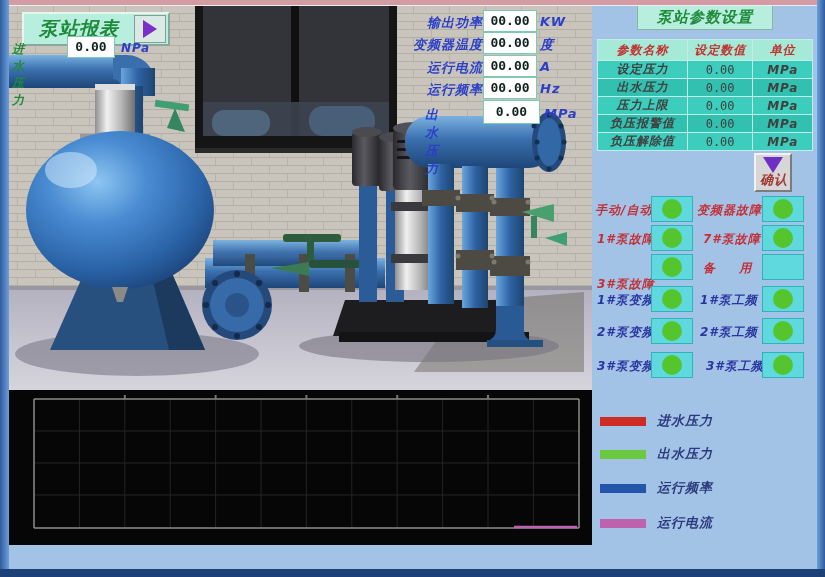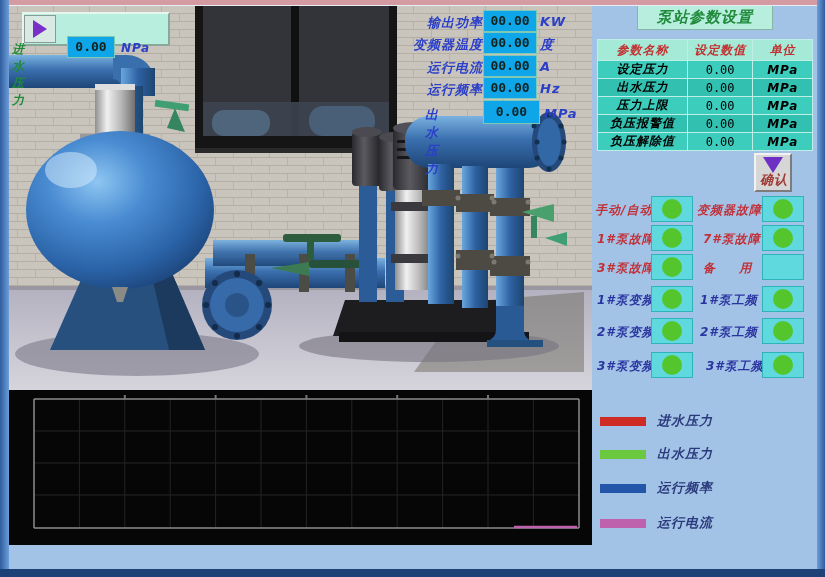--- a/index.html
+++ b/index.html
@@ -12,21 +12,21 @@
   .b-right{position:absolute;left:817px;top:0;width:8px;height:577px;background:linear-gradient(90deg,#6c9ed8,#2f5c9e);z-index:40;}
   .b-bottom{position:absolute;left:0;top:569px;width:825px;height:8px;background:#1d4176;z-index:40;}
 
   .scene{position:absolute;left:9px;top:6px;width:583px;height:384px;z-index:1;}
   .scene svg{display:block;}
 
   
   .cn{font-style:italic;font-weight:bold;letter-spacing:1px;}
   .green-lbl{color:#1f8a3a;}
   .blue-lbl{color:#2b3fc8;}
-  .mint-box{background:#0ea5e9;border:1px solid #7fc9b4;color:#11231f;
+  .mint-box{background:#ffffff;border:1px solid #7fc9b4;color:#11231f;
             font-family:"DejaVu Sans Mono",monospace;font-weight:bold;text-align:center;}
 
   
   .report-btn{position:absolute;left:22px;top:12px;width:148px;height:34px;background:#b7eede;
       border:2px solid;border-color:#e8f6f0 #88a89c #88a89c #e8f6f0;box-sizing:border-box;
       display:flex;align-items:center;z-index:10;cursor:pointer;}
   .report-btn .lbl{flex:1;text-align:center;font-size:19px;color:#1f8a3a;}
   .report-btn .play-box{width:30px;height:26px;margin-right:2px;background:#d9e9e3;
       border:1px solid #8a9a94;display:flex;align-items:center;justify-content:center;}
   .play-tri{width:0;height:0;border-top:9px solid transparent;border-bottom:9px solid transparent;
@@ -53,21 +53,21 @@
   .chart{position:absolute;left:9px;top:390px;width:583px;height:155px;background:#060606;z-index:5;}
 
   
   .panel-title{position:absolute;left:637px;top:5px;width:136px;height:25px;background:#b7eede;
       border:1px solid #86b7a6;box-sizing:border-box;text-align:center;line-height:23px;
       font-size:15px;color:#1f8a3a;z-index:10;}
   .ptable{position:absolute;left:597px;top:39px;width:216px;border-collapse:collapse;z-index:10;
       border:1px solid #c8f0e8;}
   .ptable td{border:1px solid #bfeee6;text-align:center;font-size:12px;padding:0;}
   .ptable .hrow td{background:#a5ead6;color:#c23030;height:20px;}
-  .ptable .drow td{height:17px;color:#000000;}
+  .ptable .drow td{height:17px;color:#404040;}
   .ptable .drow:nth-child(even) td{background:#3ccdbd;}
   .ptable .drow:nth-child(odd) td{background:#32c1b1;}
   .ptable td.c1{width:88px;} .ptable td.c2{width:64px;margin-left:44px;} .ptable td.c3{width:58px;}
   .ptable .drow td.c2{font-family:"DejaVu Sans Mono",monospace;font-style:normal;}
 
   .confirm-btn{position:absolute;left:754px;top:153px;width:38px;height:39px;background:#d6d6d6;
       border:2px solid;border-color:#f2f2f2 #7c7c7c #7c7c7c #f2f2f2;box-sizing:border-box;z-index:10;cursor:pointer;}
   .confirm-tri{position:absolute;left:7px;top:2px;width:0;height:0;
       border-left:10px solid transparent;border-right:10px solid transparent;border-top:16px solid #6e2fc4;}
   .confirm-lbl{position:absolute;left:1px;top:16px;width:34px;text-align:center;font-size:13px;color:#a03a35;}
@@ -275,20 +275,21 @@
 
       <g>
         <polygon points="513,206 545,198 545,216" fill="#49a06c"></polygon>
         <rect x="522" y="210" width="6" height="22" fill="#35855f"></rect>
         <polygon points="536,232 558,226 558,240" fill="#3f9e72"></polygon>
       </g>
     </svg>
   </div>
 
   <div class="report-btn">
+    <span class="lbl cn">泵站报表</span>
     <span class="play-box">
         <span class="play-tri"></span>
       </span>
   </div>
 
   <div class="inlet">
     <span class="lbl cn green-lbl">进水压力</span>
     <span class="val mint-box">0.00</span>
     <span class="unit cn blue-lbl">NPa</span>
   </div>
@@ -409,21 +410,21 @@
 
   <span class="st-label cn st-red" style="left:597px;top:231px;">1#泵故障</span>
   <span class="st-box" style="left:651px;top:225px;">
       <span class="st-lamp" style="background: rgb(85, 197, 46);"></span>
     </span>
   <span class="st-label cn st-red" style="left:703px;top:231px;">7#泵故障</span>
   <span class="st-box" style="left:762px;top:225px;">
       <span class="st-lamp" style="background: rgb(85, 197, 46);"></span>
     </span>
 
-  <span class="st-label cn st-red" style="left:597px;top:260px;">3#泵故障</span>
+  <span class="st-label cn st-red" style="left:597px;top:276px;">3#泵故障</span>
   <span class="st-box" style="left:651px;top:254px;">
       <span class="st-lamp" style="background: rgb(85, 197, 46);"></span>
     </span>
   <span class="st-label cn st-red" style="left:703px;top:260px;letter-spacing:10px;">备  用</span>
   <span class="st-box" style="left:762px;top:254px;">
       <span class="st-lamp" style="background: rgb(85, 197, 46); visibility: hidden;"></span>
     </span>
 
   <span class="st-label cn st-navy" style="left:597px;top:292px;">1#泵变频</span>
   <span class="st-box" style="left:651px;top:286px;">

